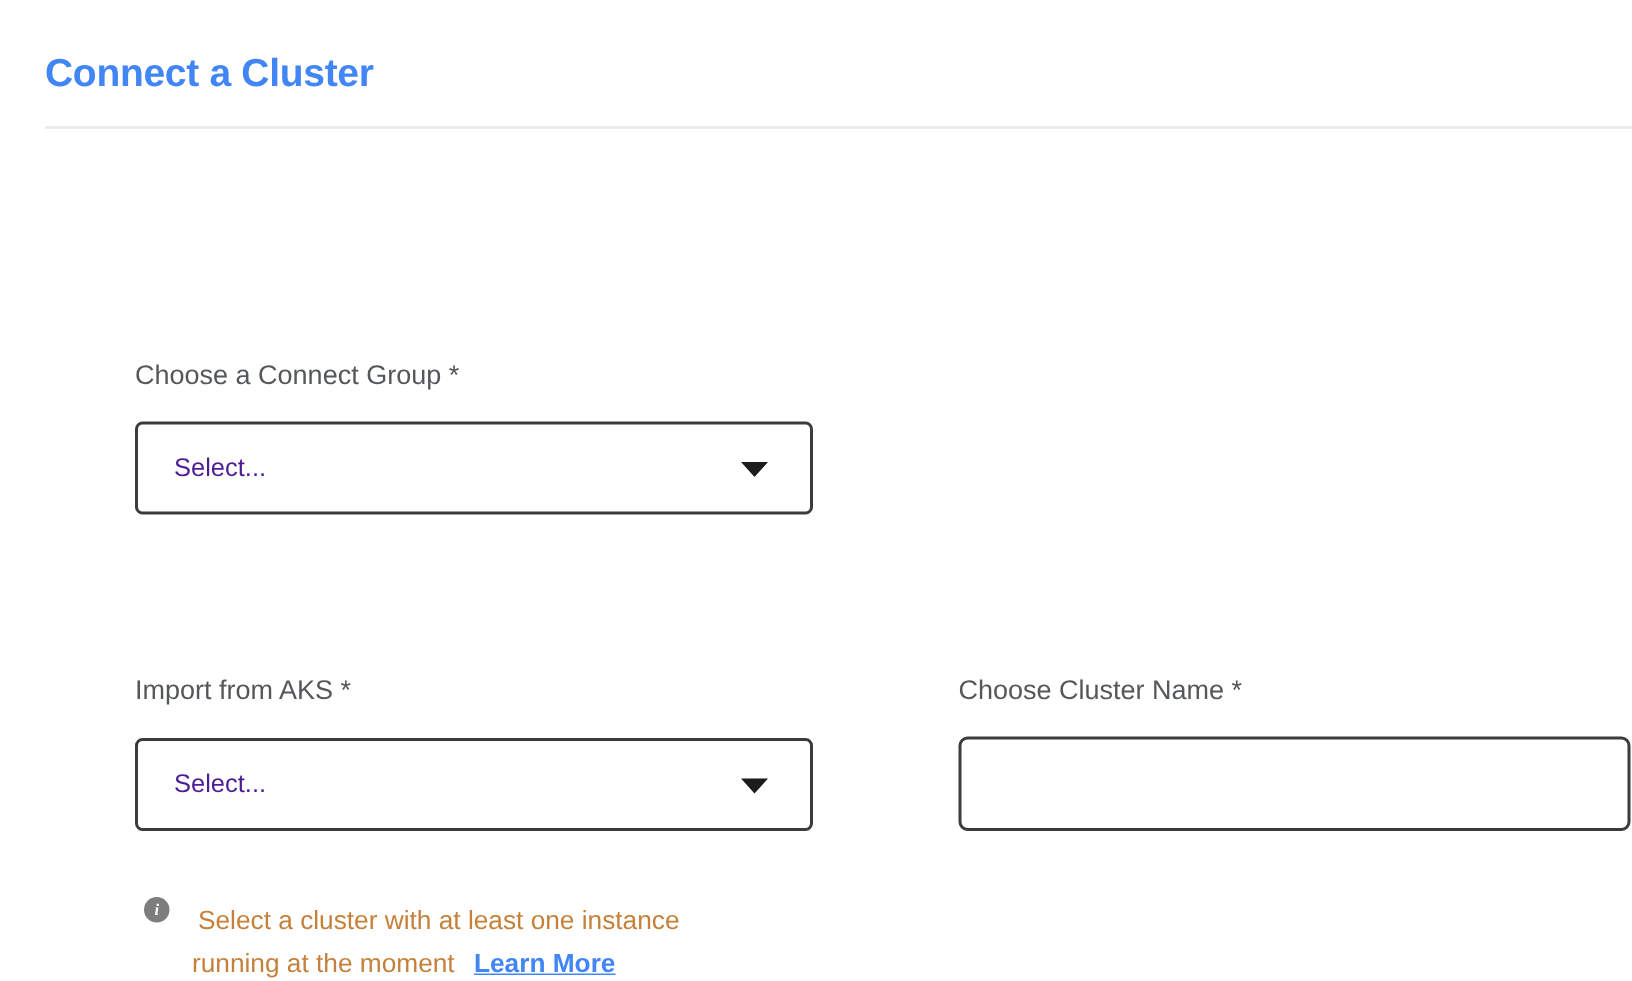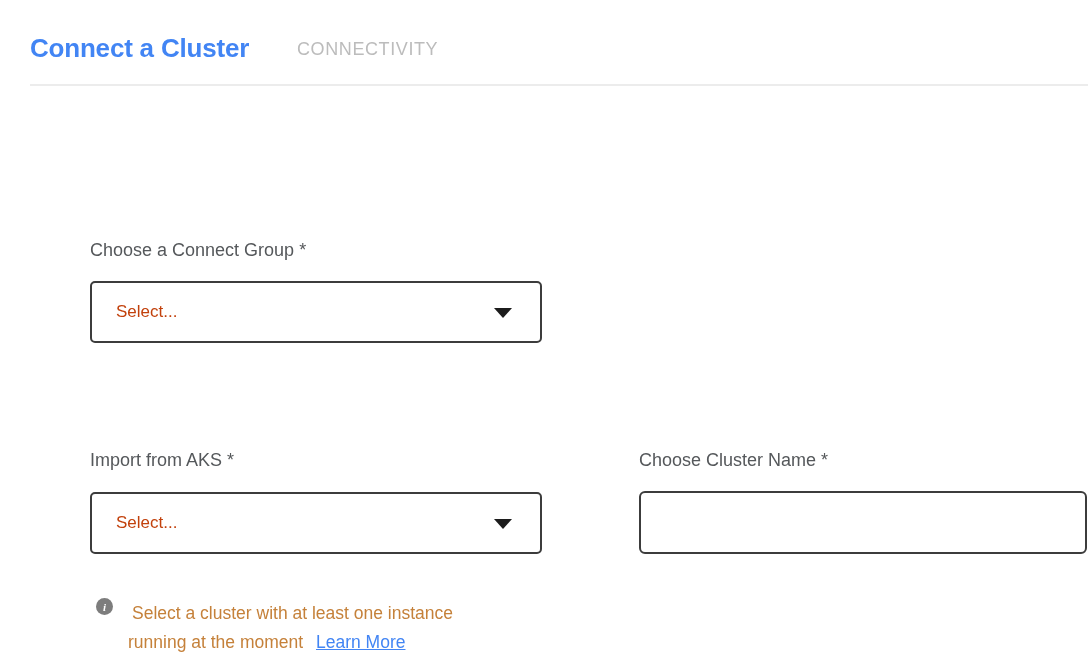--- a/index.html
+++ b/index.html
@@ -50,21 +50,21 @@
   
   .select-box {
     position: absolute; width: 452px; height: 62px;
     border: 2px solid #3c3c3c; border-radius: 5px; background: #ffffff;
     display: flex; align-items: center; padding-left: 20px;
     cursor: pointer;
   }
   .sel-resource-group { left: 78px; top: 269px; }
   .sel-import-aks     { left: 78px; top: 480px; }
   .select-placeholder {
-    font-size: 17px; color: #c2410c;
+    font-size: 17px; color: #4c1d95;
   }
   .caret {
     position: absolute; right: 24px; top: 50%; margin-top: -4px;
     width: 0; height: 0;
     border-left: 9px solid transparent;
     border-right: 9px solid transparent;
     border-top: 10px solid #1c1c1c;
   }
 
   
@@ -88,31 +88,29 @@
     font-size: 11px; font-weight: 700;
     font-family: "Liberation Serif", serif; font-style: italic;
   }
   .note-text {
     margin-left: 11px; width: 372px;
     font-size: 17.5px; line-height: 28.5px; color: #c5813a;
   }
   .note-link {
     color: #4285f4; text-decoration: underline; cursor: pointer;
     margin-left: 4px;
+    font-weight: bold;
   }
 </style>
 </head>
 <body>
 
 <div class="header">
   <div class="page-title">Connect a Cluster</div>
   <div class="tabs">
-    <div class="tab">
-      <span>CONNECTIVITY</span>
-    </div>
   </div>
   <div class="header-divider"></div>
 </div>
 
 <div class="field-label lbl-resource-group">Choose a Connect Group *</div>
 <div class="select-box sel-resource-group">
   <span class="select-placeholder">Select...</span>
   <span class="caret"></span>
 </div>
 

